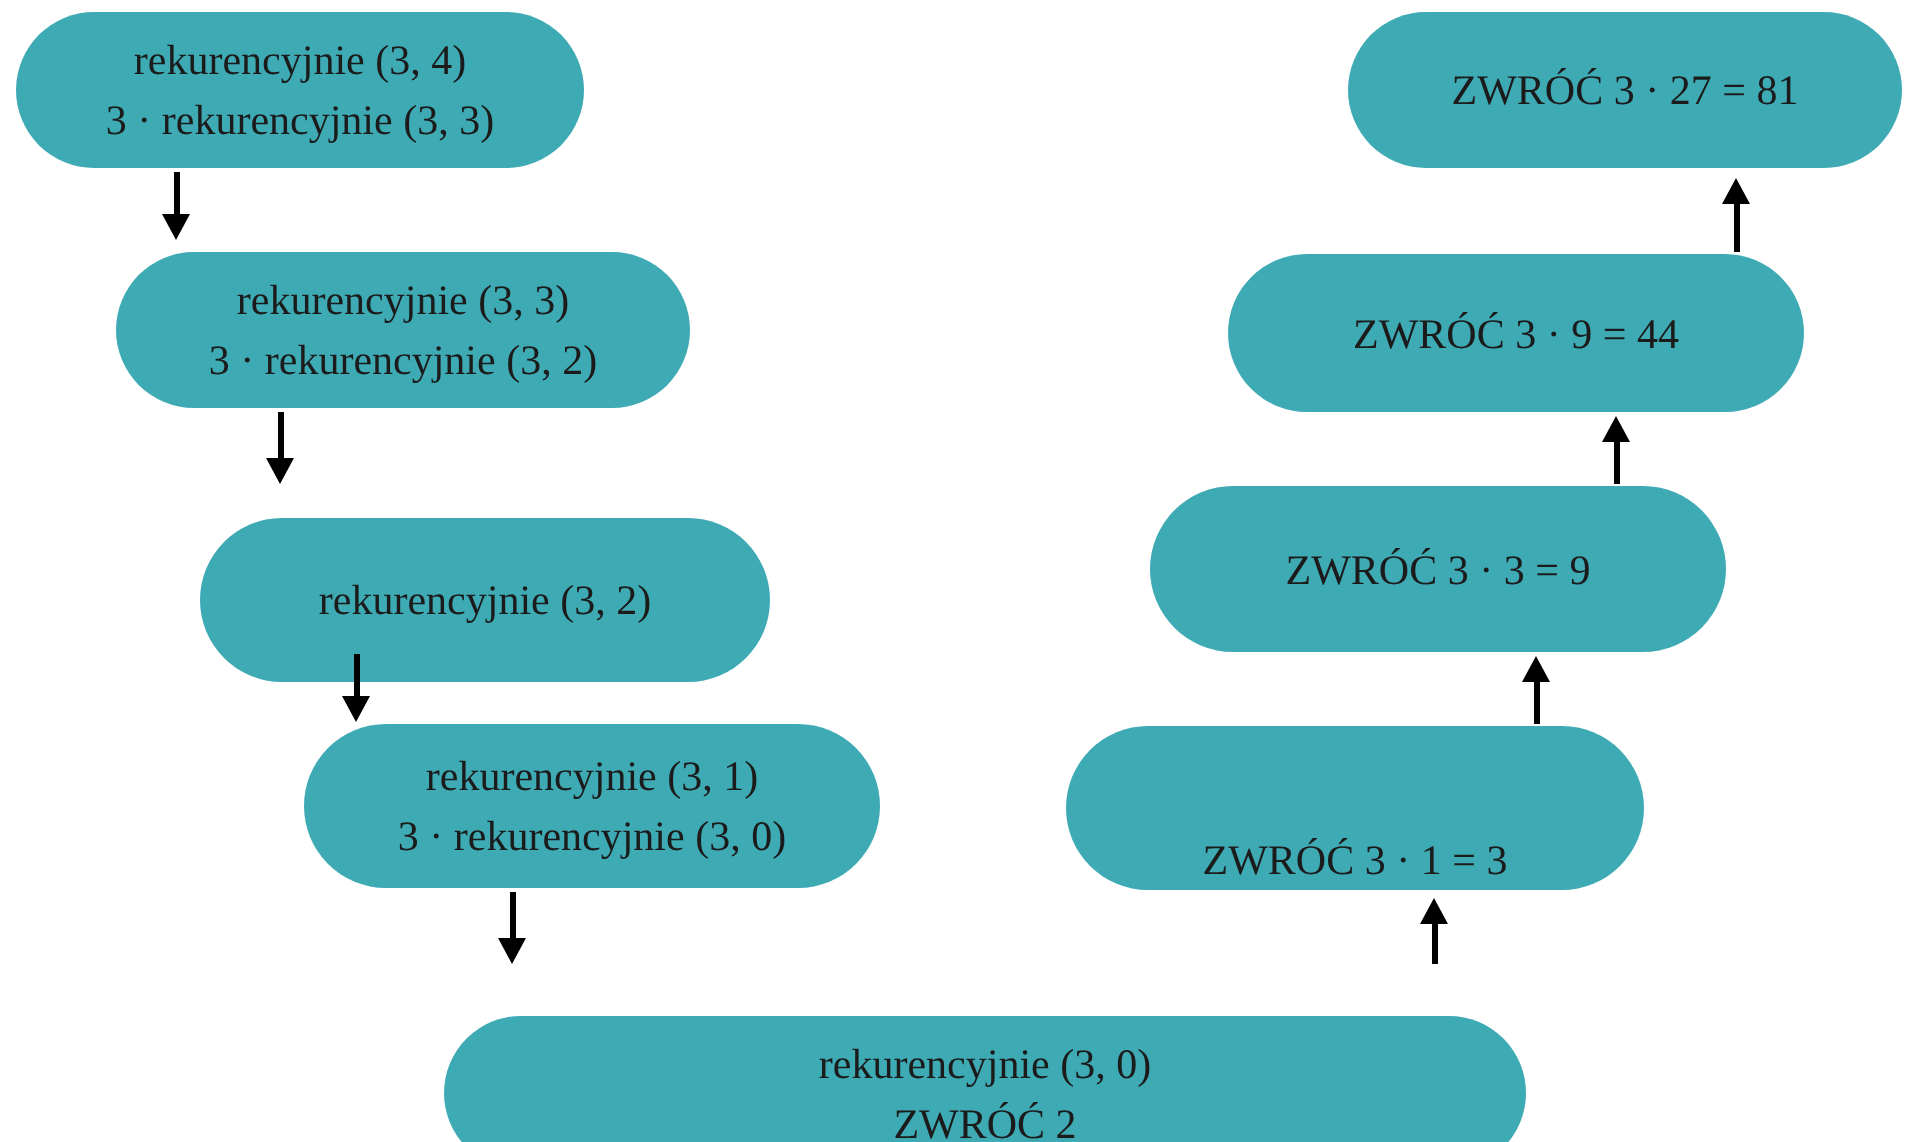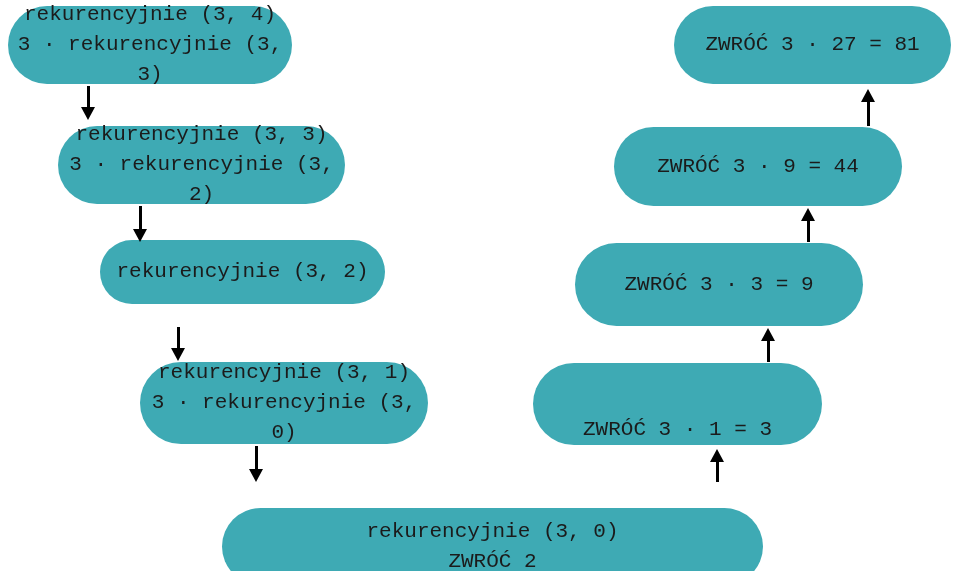--- a/index.html
+++ b/index.html
@@ -8,42 +8,42 @@
     --arrow: #000000;
     --background: #ffffff;
   }
   * { box-sizing: border-box; margin: 0; padding: 0; }
   html, body { background: var(--background); }
   .canvas {
     position: relative;
     width: 960px;
     height: 571px;
     background: var(--background);
-    font-family: Liberation Mono, monospace;
+    font-family: Liberation Serif, serif;
     color: var(--text);
     overflow: hidden;
   }
   .box {
     position: absolute;
     background: var(--accent);
     border-radius: 42px;
     display: flex;
     flex-direction: column;
     align-items: center;
     justify-content: center;
     text-align: center;
     font-size: 21px;
     line-height: 30px;
     color: var(--text);
   }
   
   .b-l1 { left: 8px;   top: 6px;   width: 284px; height: 78px; }
   .b-l2 { left: 58px;  top: 126px; width: 287px; height: 78px; }
-  .b-l3 { left: 100px; top: 240px; width: 285px; height: 64px; }
-  .b-l4 { left: 140px; top: 362px; width: 288px; height: 82px; }
+  .b-l3 { left: 100px; top: 259px; width: 285px; height: 82px; }
+  .b-l4 { left: 152px; top: 362px; width: 288px; height: 82px; }
   
   .b-base { left: 222px; top: 484px; width: 541px; height: 77px; margin-top: 24px; }
   
   .b-r1 { left: 674px; top: 6px;   width: 277px; height: 78px; }
   .b-r2 { left: 614px; top: 127px; width: 288px; height: 79px; }
   .b-r3 { left: 575px; top: 243px; width: 288px; height: 83px; text-align: right; }
   .b-r4 { left: 533px; top: 363px; width: 289px; height: 82px; justify-content: flex-end; }
 
   
   .arrow { position: absolute; width: 14px; }

